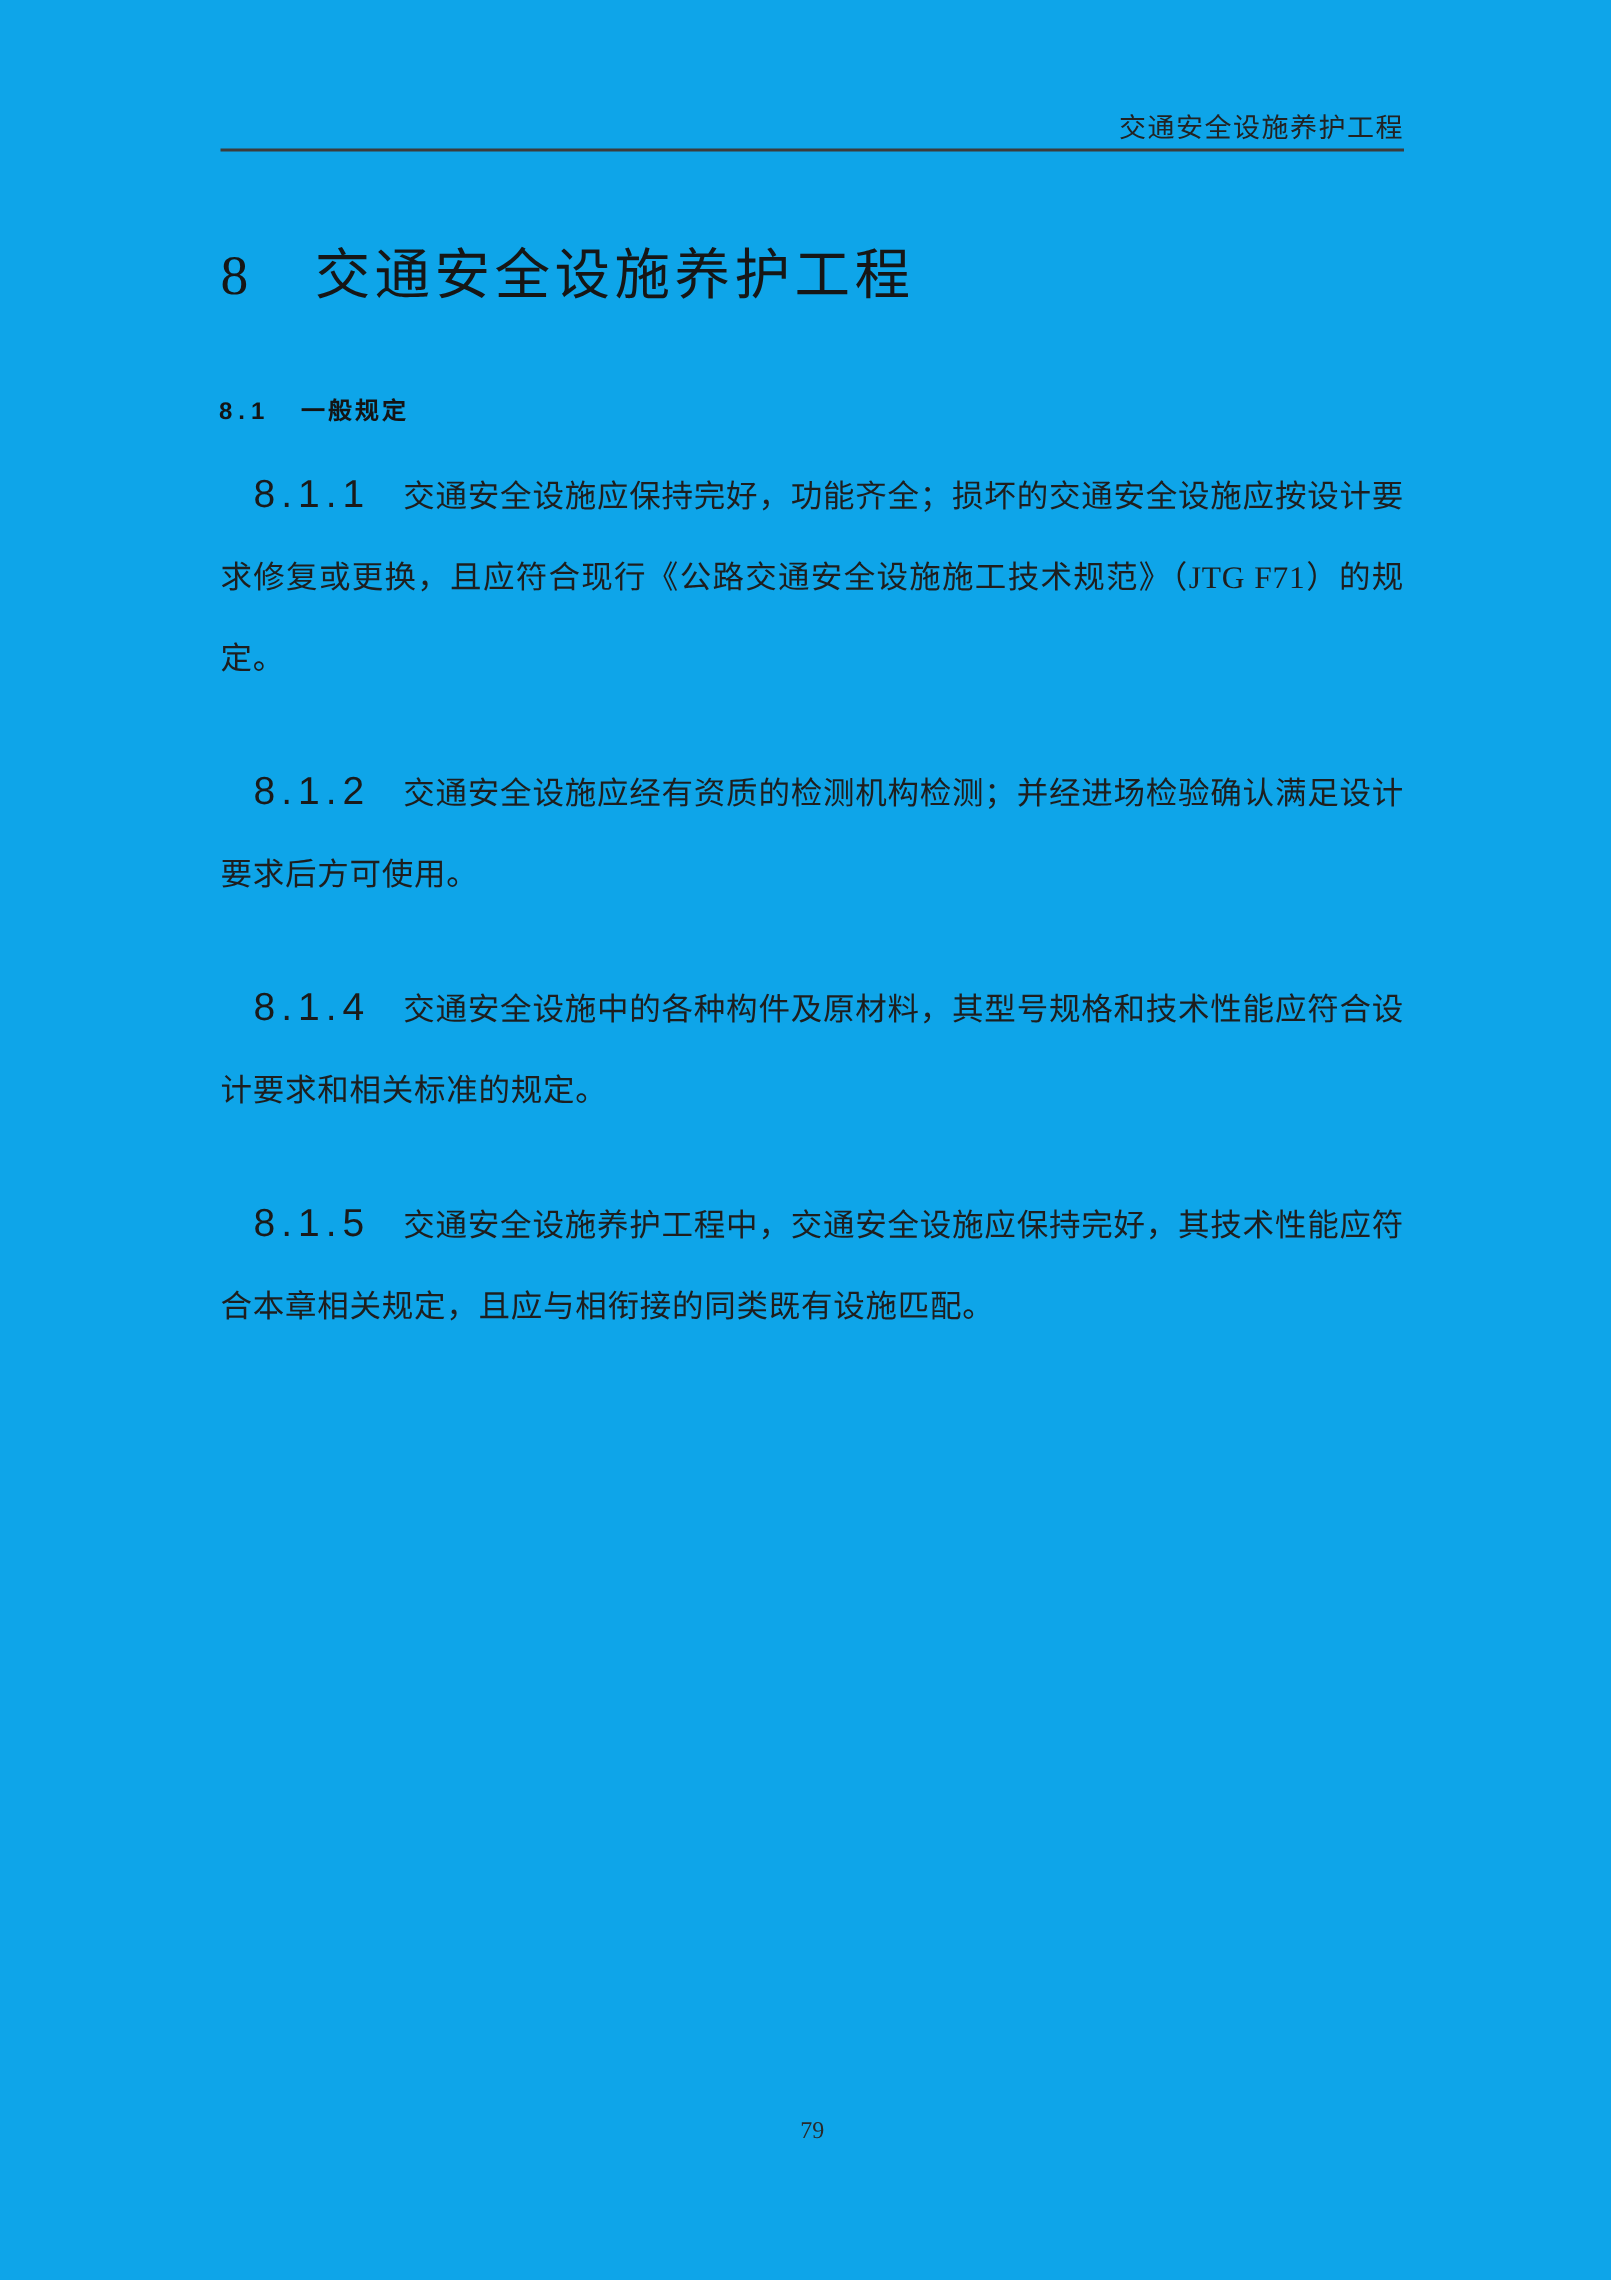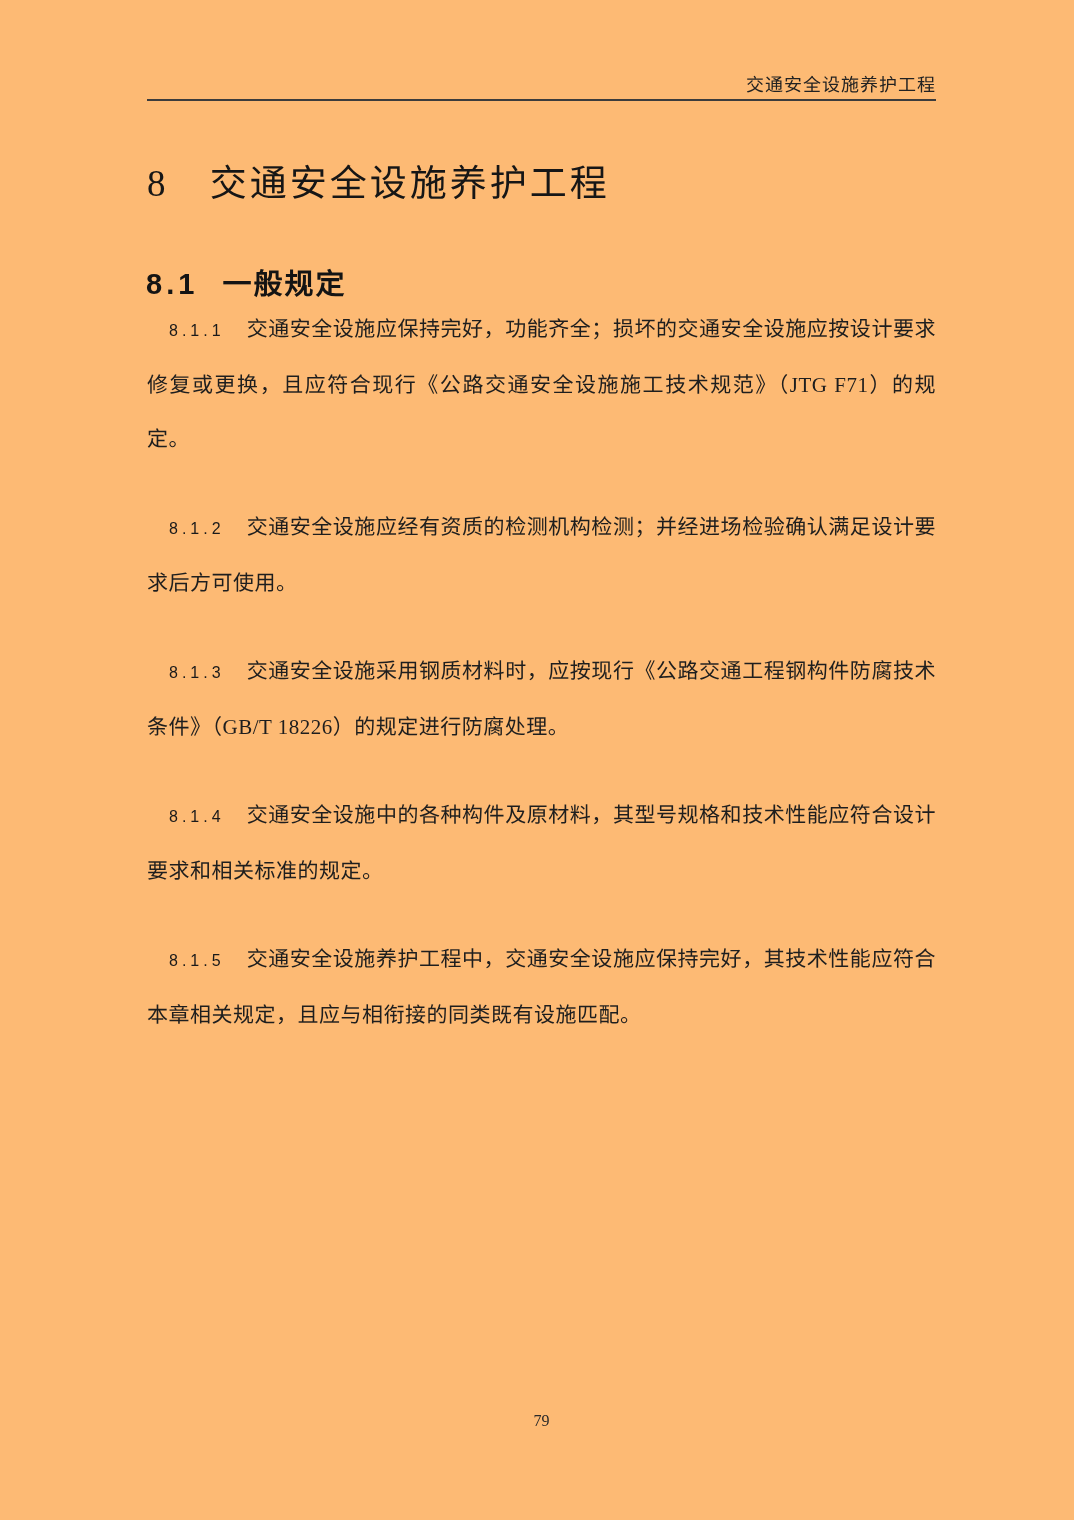--- a/index.html
+++ b/index.html
@@ -5,21 +5,21 @@
   html, body {
     margin: 0;
     padding: 0;
     background: #e9e9e9;
   }
   .page {
     position: relative;
     width: 1074px;
     height: 1520px;
     margin: 0 auto;
-    background: #fdba74;
+    background: #0ea5e9;
     font-family: "Liberation Serif", "DejaVu Serif", serif;
     color: #1c1c1c;
     overflow: hidden;
   }
   
   .running-header {
     position: absolute;
     left: 147px;
     top: 70px;
     width: 789px;
@@ -53,21 +53,21 @@
     margin-right: 32px;
     letter-spacing: 0;
   }
   
   .section-heading {
     position: absolute;
     left: 146px;
     top: 260px;
     margin: 0;
     font-family: "Liberation Sans", "DejaVu Sans", sans-serif;
-    font-size: 29px;
+    font-size: 16px;
     font-weight: 700;
     color: #141414;
     white-space: nowrap;
   }
   .section-heading .sec-num {
     letter-spacing: 4px;
     margin-right: 16px;
     font-weight: 600;
   }
   .section-heading .sec-text {
@@ -85,21 +85,21 @@
     text-justify: inter-ideograph;
     color: #1e1e1e;
   }
   .clause {
     margin: 0 0 34px 0;
     text-indent: 22px;
     letter-spacing: 0.5px;
   }
   .clause-num {
     font-family: "Liberation Sans", "DejaVu Sans", sans-serif;
-    font-size: 16px;
+    font-size: 26px;
     letter-spacing: 4px;
     padding-right: 22px;
     color: #1a1a1a;
   }
   
   .page-number {
     position: absolute;
     left: 147px;
     top: 1412px;
     width: 789px;
@@ -125,20 +125,19 @@
   </h1>
 
   <h2 class="section-heading">
     <span class="sec-num">8.1</span>
     <span class="sec-text">一般规定</span>
   </h2>
 
   <div class="clauses">
     <p class="clause"><span class="clause-num">8.1.1</span><span class="clause-text">交通安全设施应保持完好，功能齐全；损坏的交通安全设施应按设计要求修复或更换，且应符合现行《公路交通安全设施施工技术规范》（JTG F71）的规定。</span></p>
     <p class="clause"><span class="clause-num">8.1.2</span><span class="clause-text">交通安全设施应经有资质的检测机构检测；并经进场检验确认满足设计要求后方可使用。</span></p>
-    <p class="clause"><span class="clause-num">8.1.3</span><span class="clause-text">交通安全设施采用钢质材料时，应按现行《公路交通工程钢构件防腐技术条件》（GB/T 18226）的规定进行防腐处理。</span></p>
     <p class="clause"><span class="clause-num">8.1.4</span><span class="clause-text">交通安全设施中的各种构件及原材料，其型号规格和技术性能应符合设计要求和相关标准的规定。</span></p>
     <p class="clause"><span class="clause-num">8.1.5</span><span class="clause-text">交通安全设施养护工程中，交通安全设施应保持完好，其技术性能应符合本章相关规定，且应与相衔接的同类既有设施匹配。</span></p>
   </div>
 
   <div class="page-number">79</div>
 
 </div>
 
 </body></html>

